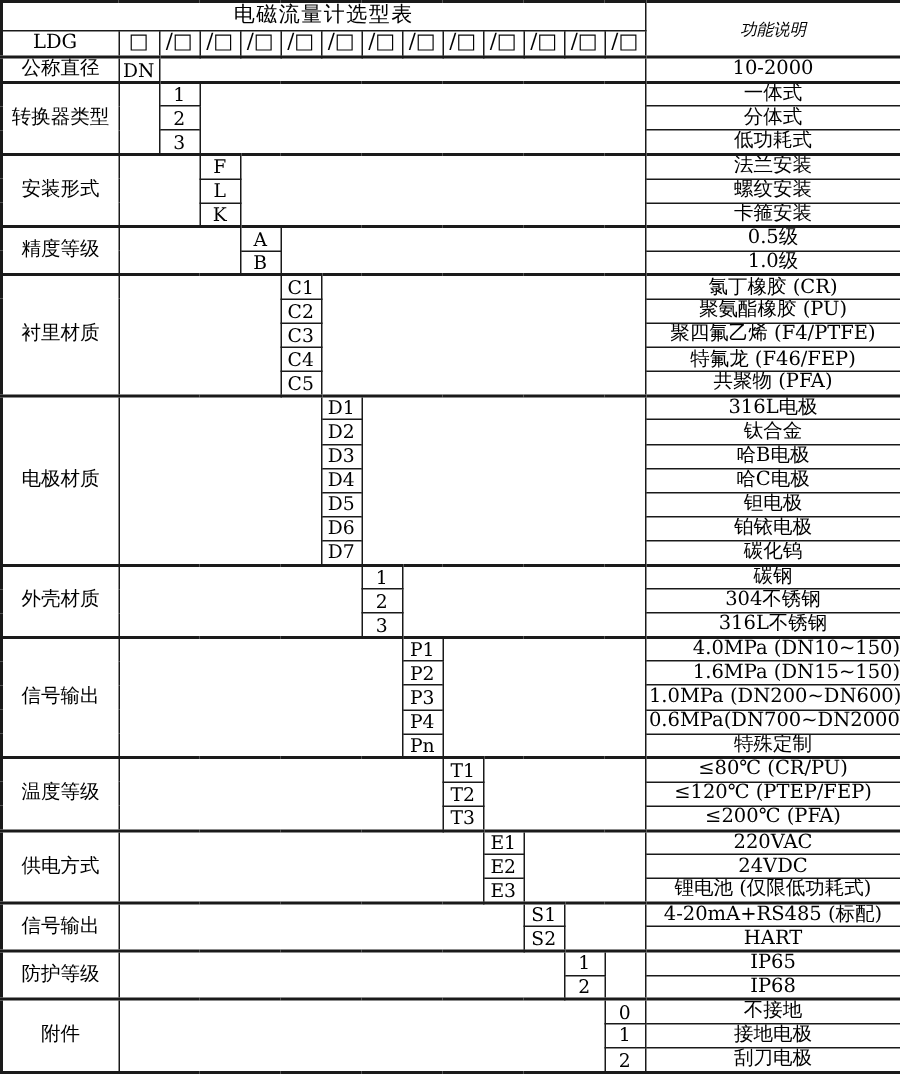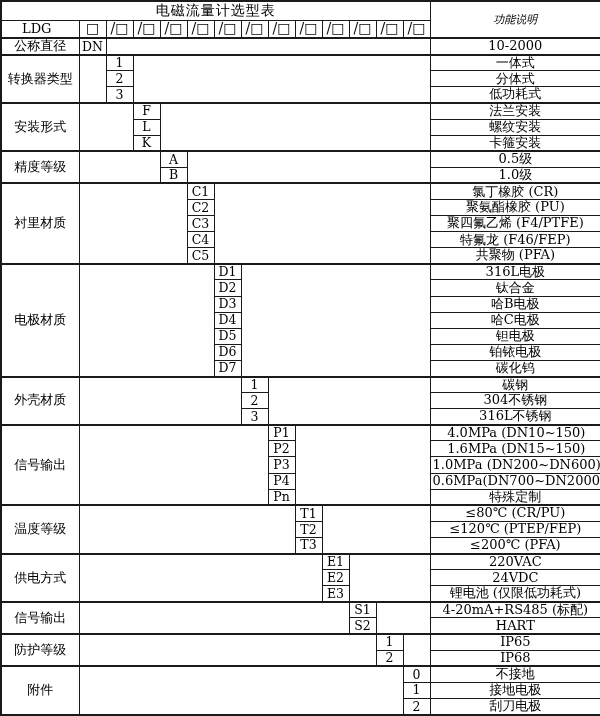--- a/index.html
+++ b/index.html
@@ -22,21 +22,21 @@
   tr.r-title{height:19px;}
   tr.r-model{height:18px;}
   tr.block-start td{border-top:2px solid #1a1a1a;}
   .title-cell{font-size:14px;letter-spacing:1px;margin-top:24px;}
   .desc-header{font-size:11px;font-style:italic;}
   .ldg-cell{text-align:left;padding-left:20px;font-size:13px;}
   .slot-cell{font-size:14px;padding:0;}
   .label-cell{font-size:13px;}
   .code-cell{font-size:12.5px;}
   .desc-cell{font-size:13px;}
-  .desc-cell.left{text-align:center;padding-left:2px;}
+  .desc-cell.left{text-align:right;padding-left:2px;}
   .col-label{width:78px;}
   .col-code{width:27px;}
   .col-desc{width:171px;}
 </style>
 </head>
 <body>
 
 <table>
   <colgroup>
     <col class="col-label">

